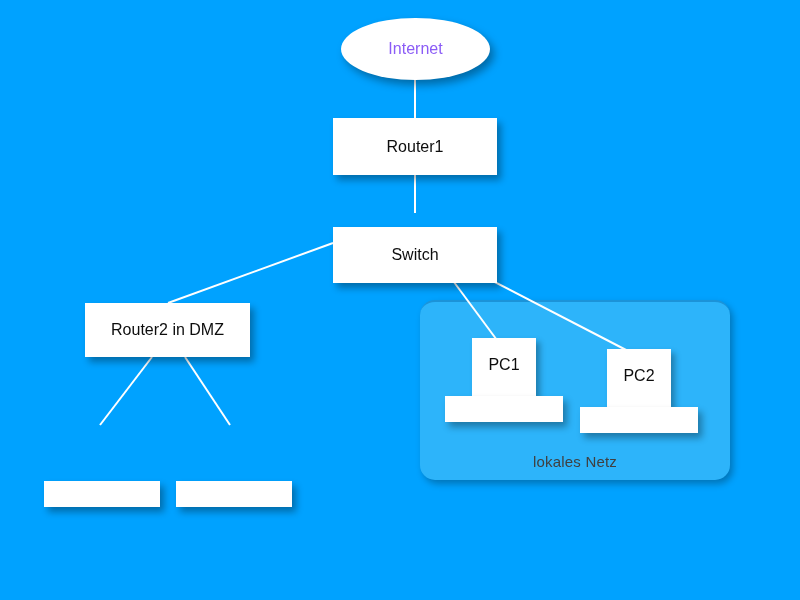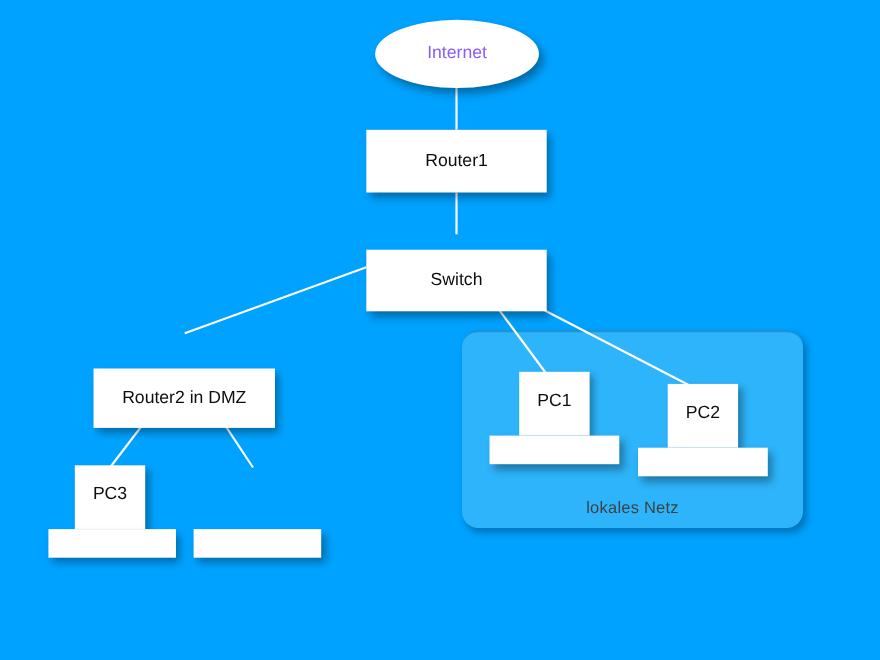--- a/index.html
+++ b/index.html
@@ -138,42 +138,39 @@
   </div>
 
   <div class="node-box" style="left:333px; top:118px; width:164px; height:57px;">
     <span>Router1</span>
   </div>
 
   <div class="node-box" style="left:333px; top:213px; width:164px; height:56px;margin-top:14px;">
     <span>Switch</span>
   </div>
 
-  <div class="node-box" style="left:85px; top:303px; width:165px; height:54px;margin-top:32px;">
+  <div class="node-box" style="left:85px; top:303px; width:165px; height:54px;">
     <span>Router2 in DMZ</span>
   </div>
 
   <div class="pc" style="left:445px; top:338px; width:118px; height:60px;">
     <div class="monitor" style="left:27px; top:0; width:64px; height:58px;">
       <span class="monitor-label">PC1</span>
     </div>
     <div class="base" style="left:0; top:58px; width:118px; height:26px;"></div>
   </div>
 
   <div class="pc" style="left:580px; top:349px; width:118px; height:84px;">
     <div class="monitor" style="left:27px; top:0; width:64px; height:58px;justify-content:center;">
       <span class="monitor-label">PC2</span>
     </div>
     <div class="base" style="left:0; top:58px; width:118px; height:26px;"></div>
   </div>
 
   <div class="pc" style="left:44px; top:423px; width:116px; height:80px;">
-    <div class="monitor" style="left:24px; top:0; width:64px; height:58px;">
-      <span class="monitor-label">PC3</span>
-    </div>
     <div class="base" style="left:0; top:58px; width:116px; height:26px;"></div>
   </div>
 
   <div class="pc" style="left:176px; top:423px; width:116px; height:80px;">
     <div class="base" style="left:0; top:58px; width:116px; height:26px;"></div>
   </div>
 
 </div>
 
 </body></html>

